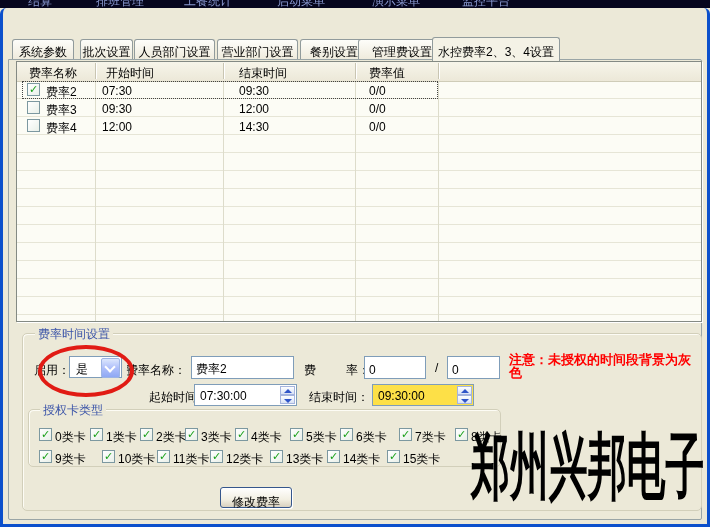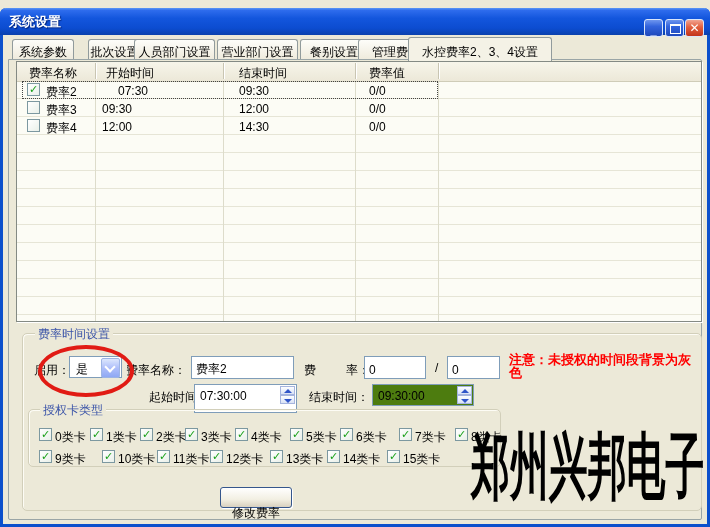--- a/index.html
+++ b/index.html
@@ -67,53 +67,49 @@
   .tri-up{position:absolute;left:3px;top:2px;width:0;height:0;border-left:4px solid transparent;
        border-right:4px solid transparent;border-bottom:4px solid #3055c8;}
   .tri-dn{position:absolute;left:3px;top:3px;width:0;height:0;border-left:4px solid transparent;
        border-right:4px solid transparent;border-top:4px solid #3055c8;}
   
   #ellipse{left:38px;top:345px;width:88px;height:44px;border:4px solid #e11b14;border-radius:50%;z-index:30;}
   .rednote{position:absolute;color:#ff0000;font-size:13px;font-weight:bold;line-height:13px;}
   .cardlbl{position:absolute;font-size:12px;color:#000;white-space:nowrap;}
   #modbtn{position:absolute;box-sizing:border-box;border:1px solid #35568c;border-radius:3px;
        background:linear-gradient(180deg,#ffffff 0%,#f2efe2 60%,#d8d0bf 100%);
-       font-size:12px;text-align:center;padding-top:17px;box-shadow:1px 1px 0 #fff;}
+       font-size:12px;text-align:center;padding-top:6px;box-shadow:1px 1px 0 #fff;}
   #watermark{left:471px;top:429px;font-size:72px;line-height:74px;font-weight:bold;color:#000;
        transform:scaleX(0.54);transform-origin:left top;white-space:nowrap;z-index:50;
        font-family:"Liberation Sans","DejaVu Sans",sans-serif;}
 </style>
 </head>
 <body>
 
 <div id="stage">
 
+  <div id="bgstrip" class="abs">
+    <span class="bgmenu" style="left:28px">结算</span>
+    <span class="bgmenu" style="left:96px">排班管理</span>
+    <span class="bgmenu" style="left:184px">工餐统计</span>
+    <span class="bgmenu" style="left:277px">启动菜单</span>
+    <span class="bgmenu" style="left:372px">演示菜单</span>
+    <span class="bgmenu" style="left:462px">监控平台</span>
+  </div>
 
   <div id="win" class="abs"></div>
 
-  <div id="titlebar" class="abs">
-    <span id="title" class="abs">系统设置</span>
-    <span id="btn-min" class="winbtn abs">
-        <span class="g">_</span>
-      </span>
-    <span id="btn-max" class="winbtn abs">
-        <span class="sq"></span>
-      </span>
-    <span id="btn-close" class="winbtn abs">
-        <span class="g">✕</span>
-      </span>
-  </div>
 
   <div class="tab abs" style="left:12px;width:62px">系统参数</div>
-  <div class="tab abs" style="left:88px;width:53px">批次设置</div>
+  <div class="tab abs" style="left:80px;width:53px">批次设置</div>
   <div class="tab abs" style="left:134px;width:81px">人员部门设置</div>
   <div class="tab abs" style="left:217px;width:81px">营业部门设置</div>
   <div class="tab abs" style="left:300px;width:68px">餐别设置</div>
   <div class="tab abs" style="left:358px;width:88px">管理费设置</div>
-  <div class="tab active abs" style="left:408px;width:144px">水控费率2、3、4设置</div>
+  <div class="tab active abs" style="left:432px;width:128px">水控费率2、3、4设置</div>
 
   <div id="panel" class="abs"></div>
 
   <div id="grid" class="abs">
     <div id="gridhead" class="abs">
       <span class="hlbl" style="left:12px">费率名称</span>
       <span class="hlbl" style="left:89px">开始时间</span>
       <span class="hlbl" style="left:222px">结束时间</span>
       <span class="hlbl" style="left:352px">费率值</span>
       <span class="hsep" style="left:78px"></span>
@@ -124,21 +120,21 @@
     <div id="rowsarea" class="abs"></div>
     <span class="vline" style="left:78px;top:19px;height:240px"></span>
     <span class="vline" style="left:206px;top:19px;height:240px"></span>
     <span class="vline" style="left:338px;top:19px;height:240px"></span>
     <span class="vline" style="left:421px;top:19px;height:240px"></span>
 
     <div id="selrect" class="abs"></div>
 
     <span class="cb" style="left:10px;top:21px"><span>✓</span></span>
     <span class="cell" style="left:29px;top:22px">费率2</span>
-    <span class="cell" style="left:101px;top:22px">07:30</span>
+    <span class="cell" style="left:85px;top:22px">07:30</span>
     <span class="cell" style="left:222px;top:22px">09:30</span>
     <span class="cell" style="left:352px;top:22px">0/0</span>
 
     <span class="cb" style="left:10px;top:39px"><span></span></span>
     <span class="cell" style="left:29px;top:40px">费率3</span>
     <span class="cell" style="left:85px;top:40px">09:30</span>
     <span class="cell" style="left:222px;top:40px">12:00</span>
     <span class="cell" style="left:352px;top:40px">0/0</span>
 
     <span class="cb" style="left:10px;top:57px"><span></span></span>
@@ -162,34 +158,34 @@
     <span class="lbl" style="left:103px;top:28px">费率名称：</span>
     <input class="input" style="left: 168px; top: 22px; width: 103px; height: 23px;" value="费率2">
 
     <span class="lbl" style="left:281px;top:28px">费</span>
     <span class="lbl" style="left:323px;top:28px">率：</span>
     <input class="input" style="left: 341px; top: 22px; width: 62px; height: 23px;" value="0">
     <span class="lbl" style="left:412px;top:27px">/</span>
     <input class="input" style="left: 424px; top: 22px; width: 53px; height: 23px;" value="0">
 
     <span class="lbl" style="left:126px;top:55px">起始时间：</span>
-    <div class="abs" style="left:171px;top:50px;width:103px;height:29px;box-sizing:border-box;background:#fff;border:1px solid #7f9db9">
+    <div class="abs" style="left:171px;top:50px;width:103px;height:22px;box-sizing:border-box;background:#fff;border:1px solid #7f9db9">
       <span class="lbl" style="left:5px;top:4px">07:30:00</span>
       <span class="spin">
         <span class="spinbtn" style="top:0">
             <span class="tri-up"></span>
           </span>
         <span class="spinbtn" style="top:9px">
             <span class="tri-dn"></span>
           </span>
       </span>
     </div>
 
     <span class="lbl" style="left:286px;top:55px">结束时间：</span>
-    <div class="abs" style="left:349px;top:50px;width:102px;height:22px;box-sizing:border-box;background:#4d7c0f;border:1px solid #7f9db9">
+    <div class="abs" style="left:349px;top:50px;width:102px;height:22px;box-sizing:border-box;background:#fde047;border:1px solid #7f9db9">
       <span class="lbl" style="left:5px;top:4px">09:30:00</span>
       <span class="spin">
         <span class="spinbtn" style="top:0">
             <span class="tri-up"></span>
           </span>
         <span class="spinbtn" style="top:9px">
             <span class="tri-dn"></span>
           </span>
       </span>
     </div>

